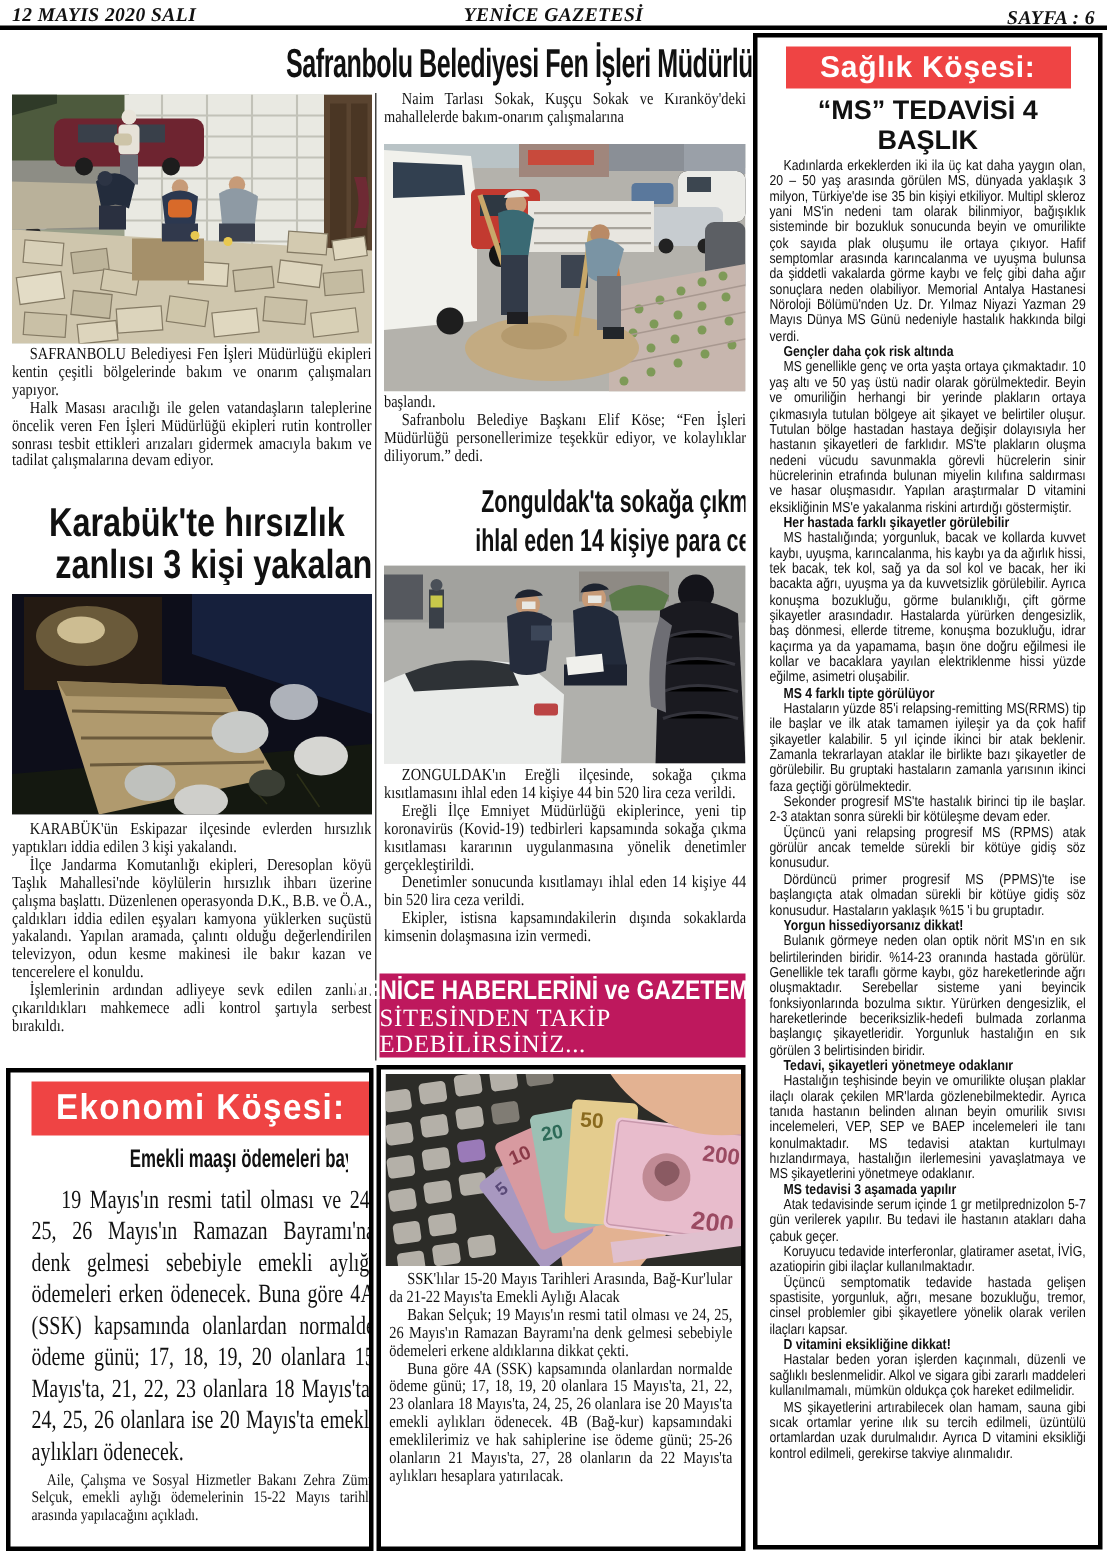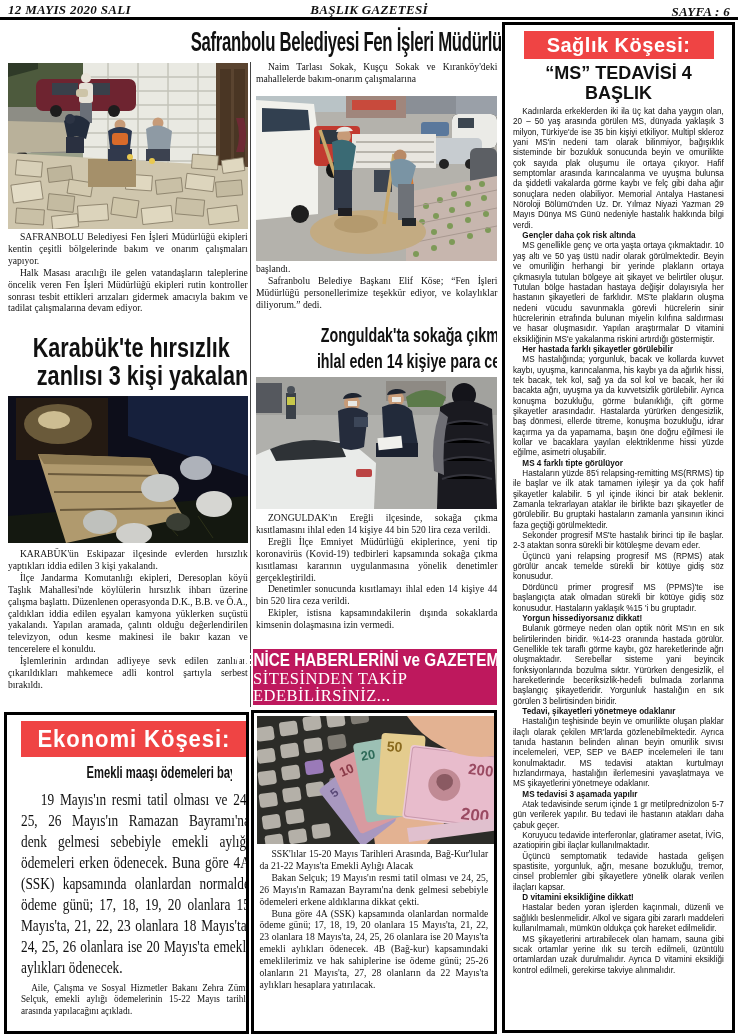--- a/index.html
+++ b/index.html
@@ -44,21 +44,21 @@
   .healthtxt h4{font:bold 9.6px/10.35px "Liberation Sans",sans-serif;text-indent:11px;text-align:left;}
 
   svg{display:block;}
 </style>
 </head>
 <body>
 
 <div class="page">
 
   <div class="abs mast" style="left:8px;top:2px;">12 MAYIS 2020 SALI</div>
-  <div class="abs mast" style="left:0;top:2px;width:738px;text-align:center;">BAŞLIK GAZETESİ</div>
+  <div class="abs mast" style="left:0;top:2px;width:738px;text-align:center;">YENİCE GAZETESİ</div>
   <div class="abs mast" style="right:8px;top:4px;">SAYFA : 6</div>
   <div class="abs rule" style="left:0;top:17px;width:738px;height:3px;"></div>
 
   <div class="abs hl-wrap" style="left:0;top:24px;width:501px;height:36px;line-height:36px;">
     <span class="cond" style="--sx:.62;font-size:27px;letter-spacing:-.5px;">Safranbolu Belediyesi Fen İşleri Müdürlüğü Çalışmalarına Aralıksız Devam Ediyor</span>
   </div>
 
   <div class="abs" style="left:250px;top:62px;width:1px;height:645px;background:#444;"></div>
 
   <svg class="abs" style="left:8px;top:63px;" width="240" height="166" viewBox="0 0 240 166">

